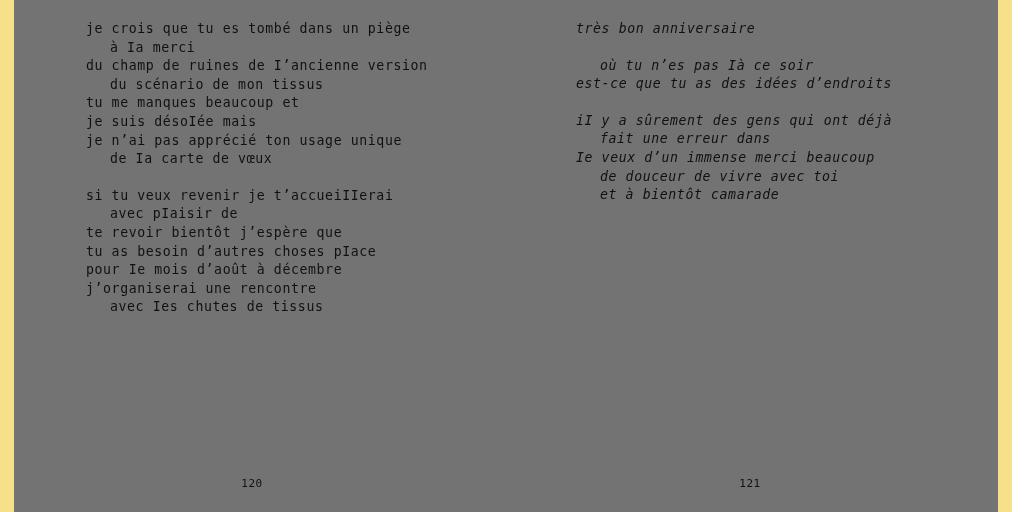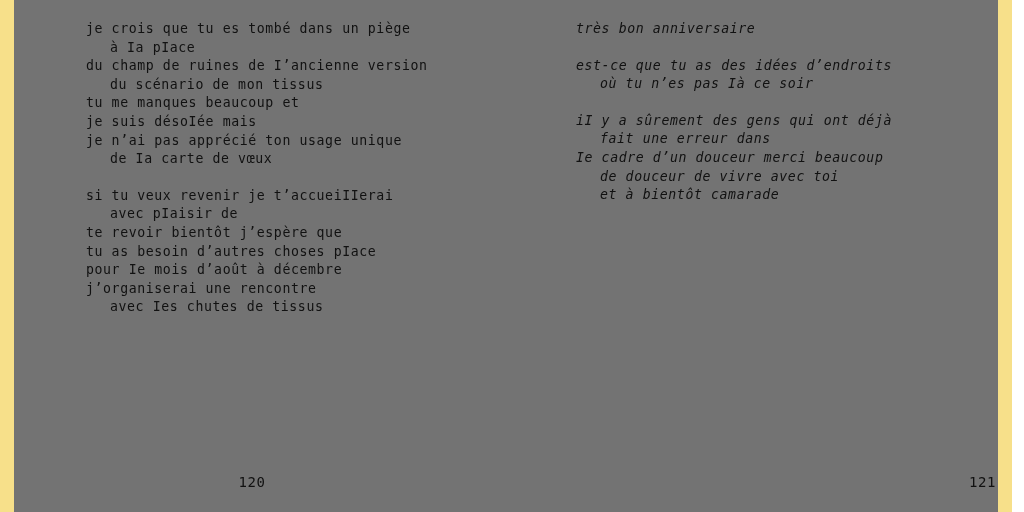--- a/index.html
+++ b/index.html
@@ -68,43 +68,43 @@
   }
   .line.indent {
     padding-left: 24px;
   }
   .folio {
     position: absolute;
     bottom: 22px;
     left: 0;
     right: 0;
     text-align: center;
-    font-size: 14px;
+    font-size: 11px;
     letter-spacing: 0.6px;
     color: #111111;
   }
   .page-half.left .folio  { transform: translateX(-8px); }
-  .page-half.right .folio { transform: translateX(-2px); text-align: right; }
+  .page-half.right .folio { transform: translateX(-2px); }
 </style>
 </head>
 <body>
 
 <div id="page">
 
   <div class="edge-band left"></div>
   <div class="edge-band right"></div>
 
   <div class="spread">
 
     <div class="page-half left">
       <div class="text-block">
 
         <div class="stanza">
           <div class="line">je crois que tu es tombé dans un piège</div>
-          <div class="line indent">à Ia pIace</div>
+          <div class="line indent">à Ia merci</div>
           <div class="line">du champ de ruines de I’ancienne version</div>
           <div class="line indent">du scénario de mon tissus</div>
           <div class="line">tu me manques beaucoup et</div>
           <div class="line">je suis désoIée mais</div>
           <div class="line">je n’ai pas apprécié ton usage unique</div>
           <div class="line indent">de Ia carte de vœux</div>
         </div>
 
         <div class="stanza">
           <div class="line">si tu veux revenir je t’accueiIIerai</div>
@@ -121,28 +121,28 @@
     </div>
 
     <div class="page-half right">
       <div class="text-block">
 
         <div class="stanza">
           <div class="line">très bon anniversaire</div>
         </div>
 
         <div class="stanza">
+          <div class="line indent">où tu n’es pas Ià ce soir</div>
           <div class="line">est-ce que tu as des idées d’endroits</div>
-          <div class="line indent">où tu n’es pas Ià ce soir</div>
         </div>
 
         <div class="stanza">
           <div class="line">iI y a sûrement des gens qui ont déjà</div>
           <div class="line indent">fait une erreur dans</div>
-          <div class="line">Ie cadre d’un douceur merci beaucoup</div>
+          <div class="line">Ie veux d’un immense merci beaucoup</div>
           <div class="line indent">de douceur de vivre avec toi</div>
           <div class="line indent">et à bientôt camarade</div>
         </div>
 
       </div>
       <div class="folio">121</div>
     </div>
 
   </div>
 </div>

